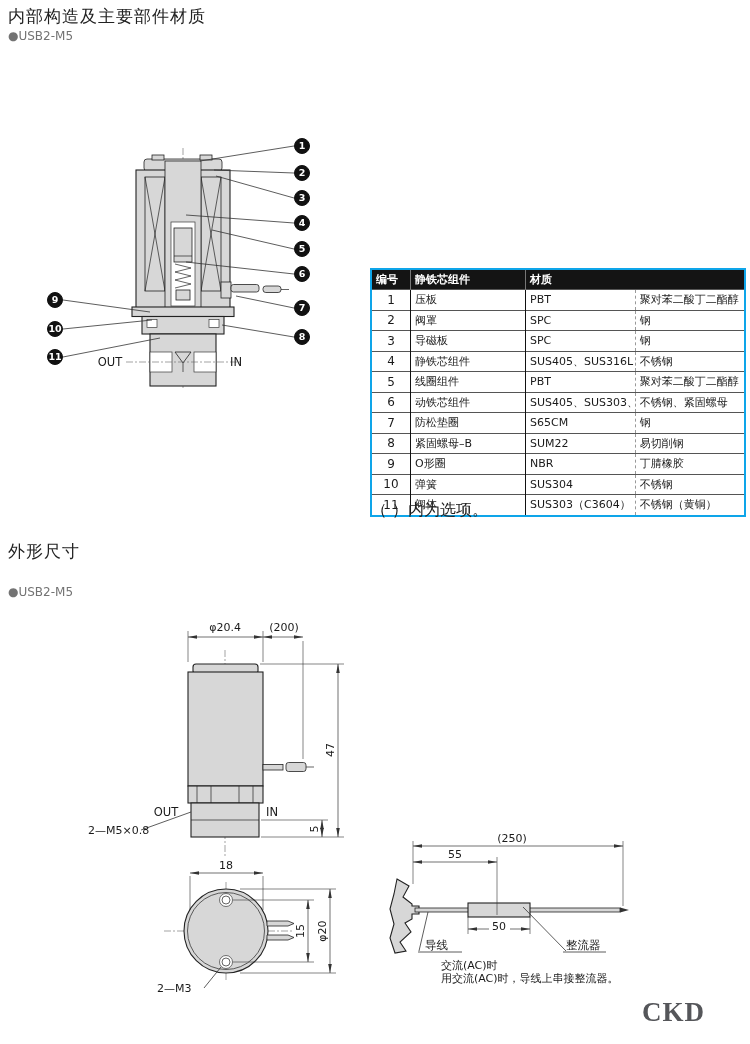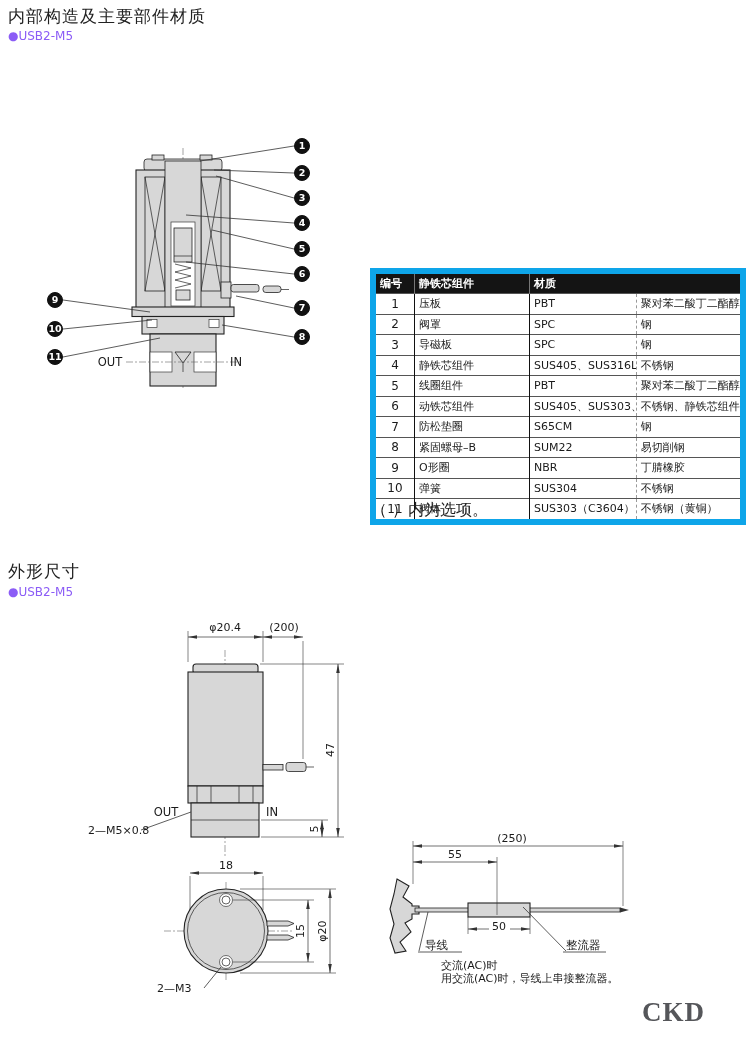--- a/index.html
+++ b/index.html
@@ -2,26 +2,26 @@
 <html lang="zh"><head>
 <meta charset="utf-8">
 <style>
   html,body{margin:0;padding:0;background:#888;}
   .page{
     position:relative;width:750px;height:1044px;background:#ffffff;
     font-family:"DejaVu Sans","Liberation Sans",sans-serif;color:#1a1a1a;
     overflow:hidden;margin:0 auto;padding-left:41px;
   }
   .sec-title{position:absolute;left:8px;font-size:17px;letter-spacing:1px;color:#222;}
-  .model-line{position:absolute;left:8px;font-size:12px;color:#8b5cf6;}
+  .model-line{position:absolute;left:8px;font-size:12px;color:#737373;}
   
   table.mat{
     position:absolute;left:370px;top:268px;width:376px;
     border-collapse:collapse;font-size:11px;table-layout:fixed;
-    border:6px solid #0ea5e9;
+    border:2px solid #0ea5e9;
   }
   table.mat th{
     background:#141414;color:#fff;font-weight:bold;text-align:left;
     padding:2px 4px;height:14px;border-right:1px solid #777;white-space:nowrap;overflow:hidden;
   }
   table.mat th:last-child{border-right:none;}
   table.mat td{
     padding:1px 4px;height:17.5px;border-top:1px solid #555;
     white-space:nowrap;overflow:hidden;
   }
@@ -205,21 +205,21 @@
       <tr>
           <td class="c1">5</td>
           <td class="c2">线圈组件</td>
           <td class="c3">PBT</td>
           <td class="c4">聚对苯二酸丁二酯醇</td>
         </tr>
       <tr>
           <td class="c1">6</td>
           <td class="c2">动铁芯组件</td>
           <td class="c3">SUS405、SUS303、NBR</td>
-          <td class="c4">不锈钢、静铁芯组件</td>
+          <td class="c4">不锈钢、紧固螺母</td>
         </tr>
       <tr>
           <td class="c1">7</td>
           <td class="c2">防松垫圈</td>
           <td class="c3">S65CM</td>
           <td class="c4">钢</td>
         </tr>
       <tr>
           <td class="c1">8</td>
           <td class="c2">紧固螺母–B</td>
@@ -241,21 +241,21 @@
       <tr>
           <td class="c1">11</td>
           <td class="c2">阀体</td>
           <td class="c3">SUS303（C3604）</td>
           <td class="c4">不锈钢（黄铜）</td>
         </tr>
     </tbody>
   </table>
   <div class="footnote">（ ）内为选项。</div>
 
-  <div class="sec-title" style="top:560px;">外形尺寸</div>
+  <div class="sec-title" style="top:540px;">外形尺寸</div>
   <div class="model-line" style="top:585px;">●USB2-M5</div>
 
   <svg style="left:85px;top:615px;width:270px;height:248px;" viewBox="85 615 270 248">
     <defs>
       <marker id="fa-e" markerUnits="userSpaceOnUse" markerWidth="9" markerHeight="4" refX="9" refY="1.8" orient="auto">
           <path d="M0,0 L9,1.8 L0,3.6 Z" fill="#333"></path>
         </marker>
       <marker id="fa-s" markerUnits="userSpaceOnUse" markerWidth="9" markerHeight="4" refX="0" refY="1.8" orient="auto">
           <path d="M9,0 L0,1.8 L9,3.6 Z" fill="#333"></path>
         </marker>

